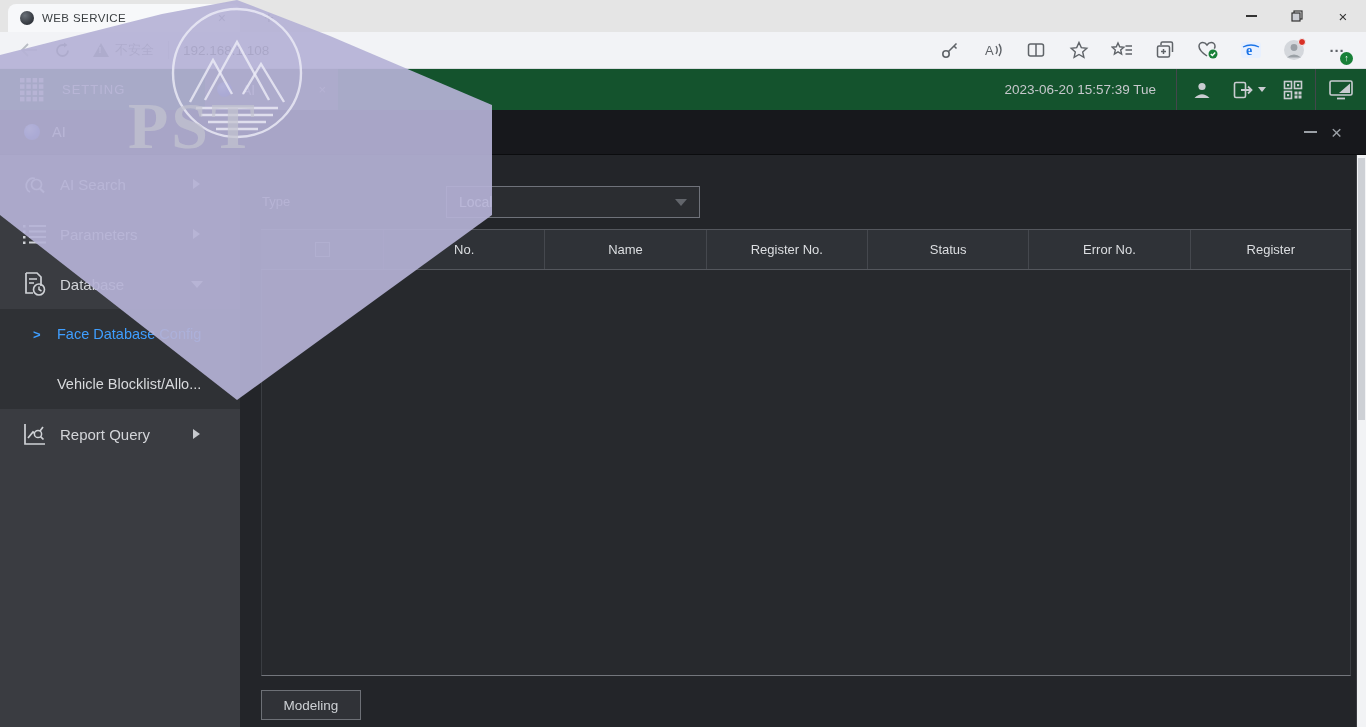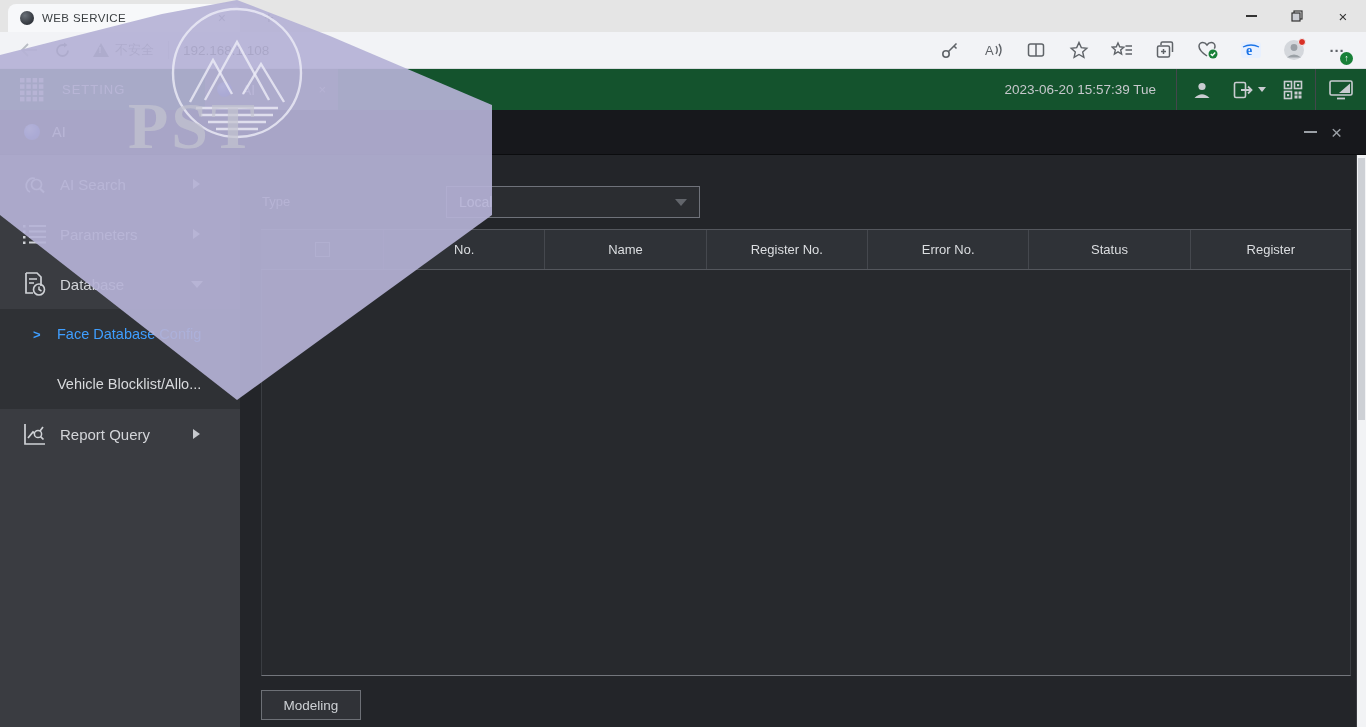--- a/index.html
+++ b/index.html
@@ -389,22 +389,22 @@
       </div>
 
       <div class="dtable">
         <div class="thead">
             <div class="th">
               <div class="checkbox"></div>
             </div>
             <div class="th">No.</div>
             <div class="th">Name</div>
             <div class="th">Register No.</div>
+            <div class="th">Status</div>
             <div class="th">Error No.</div>
-            <div class="th">Status</div>
             <div class="th">Register</div>
           </div>
         <div class="tbody"></div>
       </div>
 
       <button class="modeling-btn">Modeling</button>
     </div>
 
     <div class="pagescroll">
       <div class="thumb"></div>

